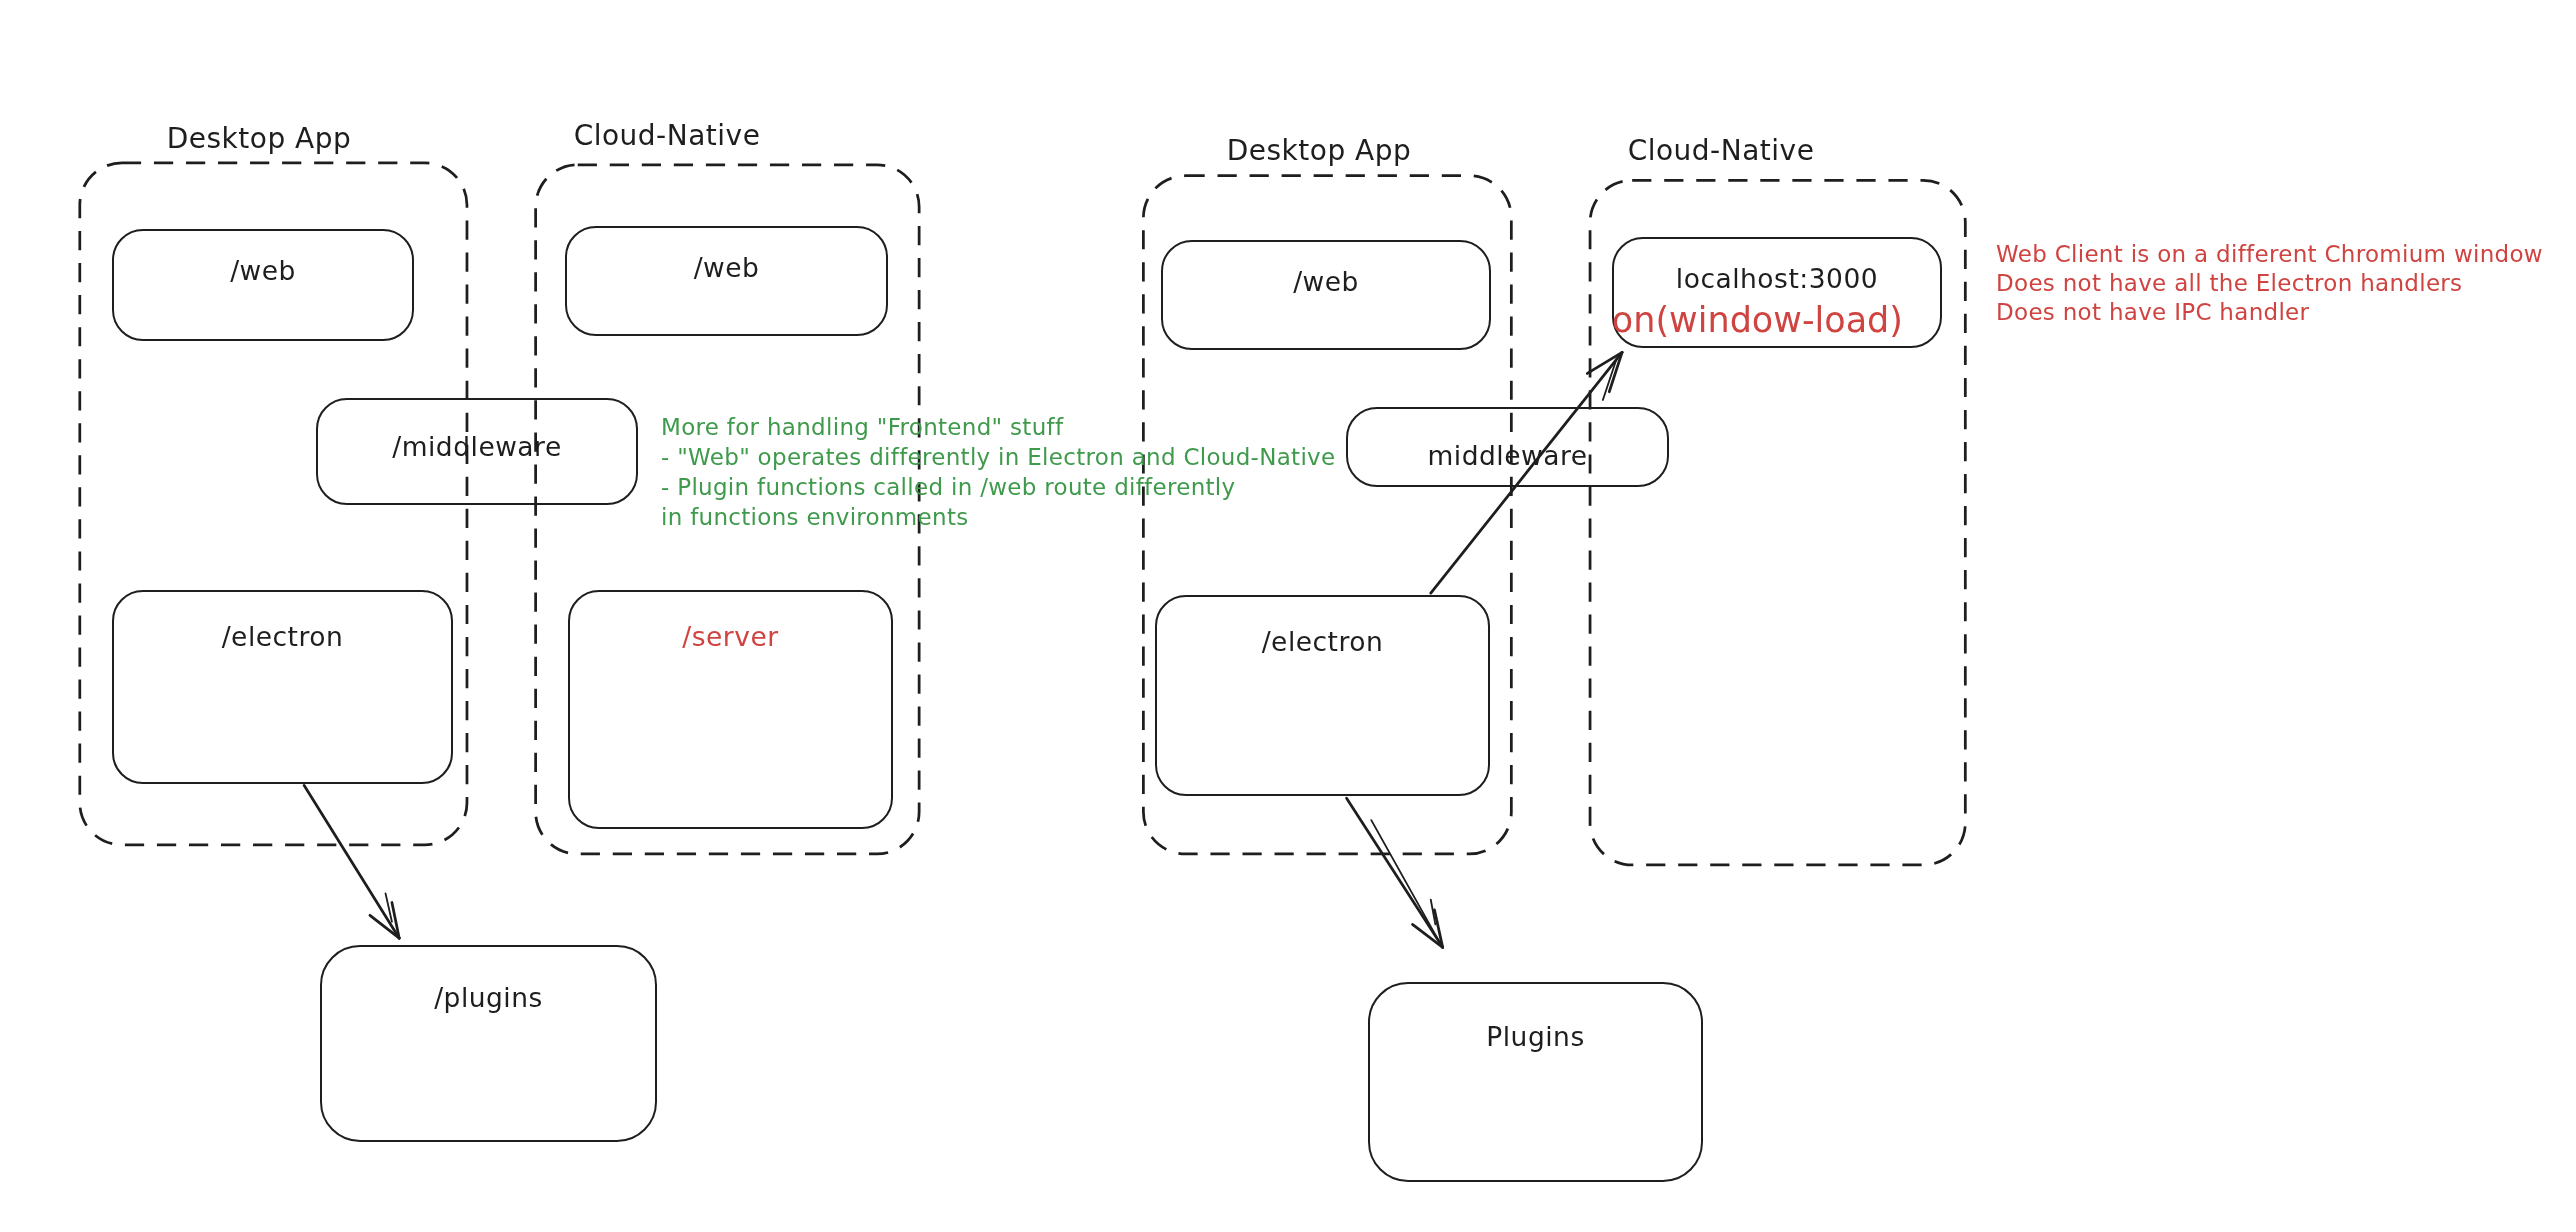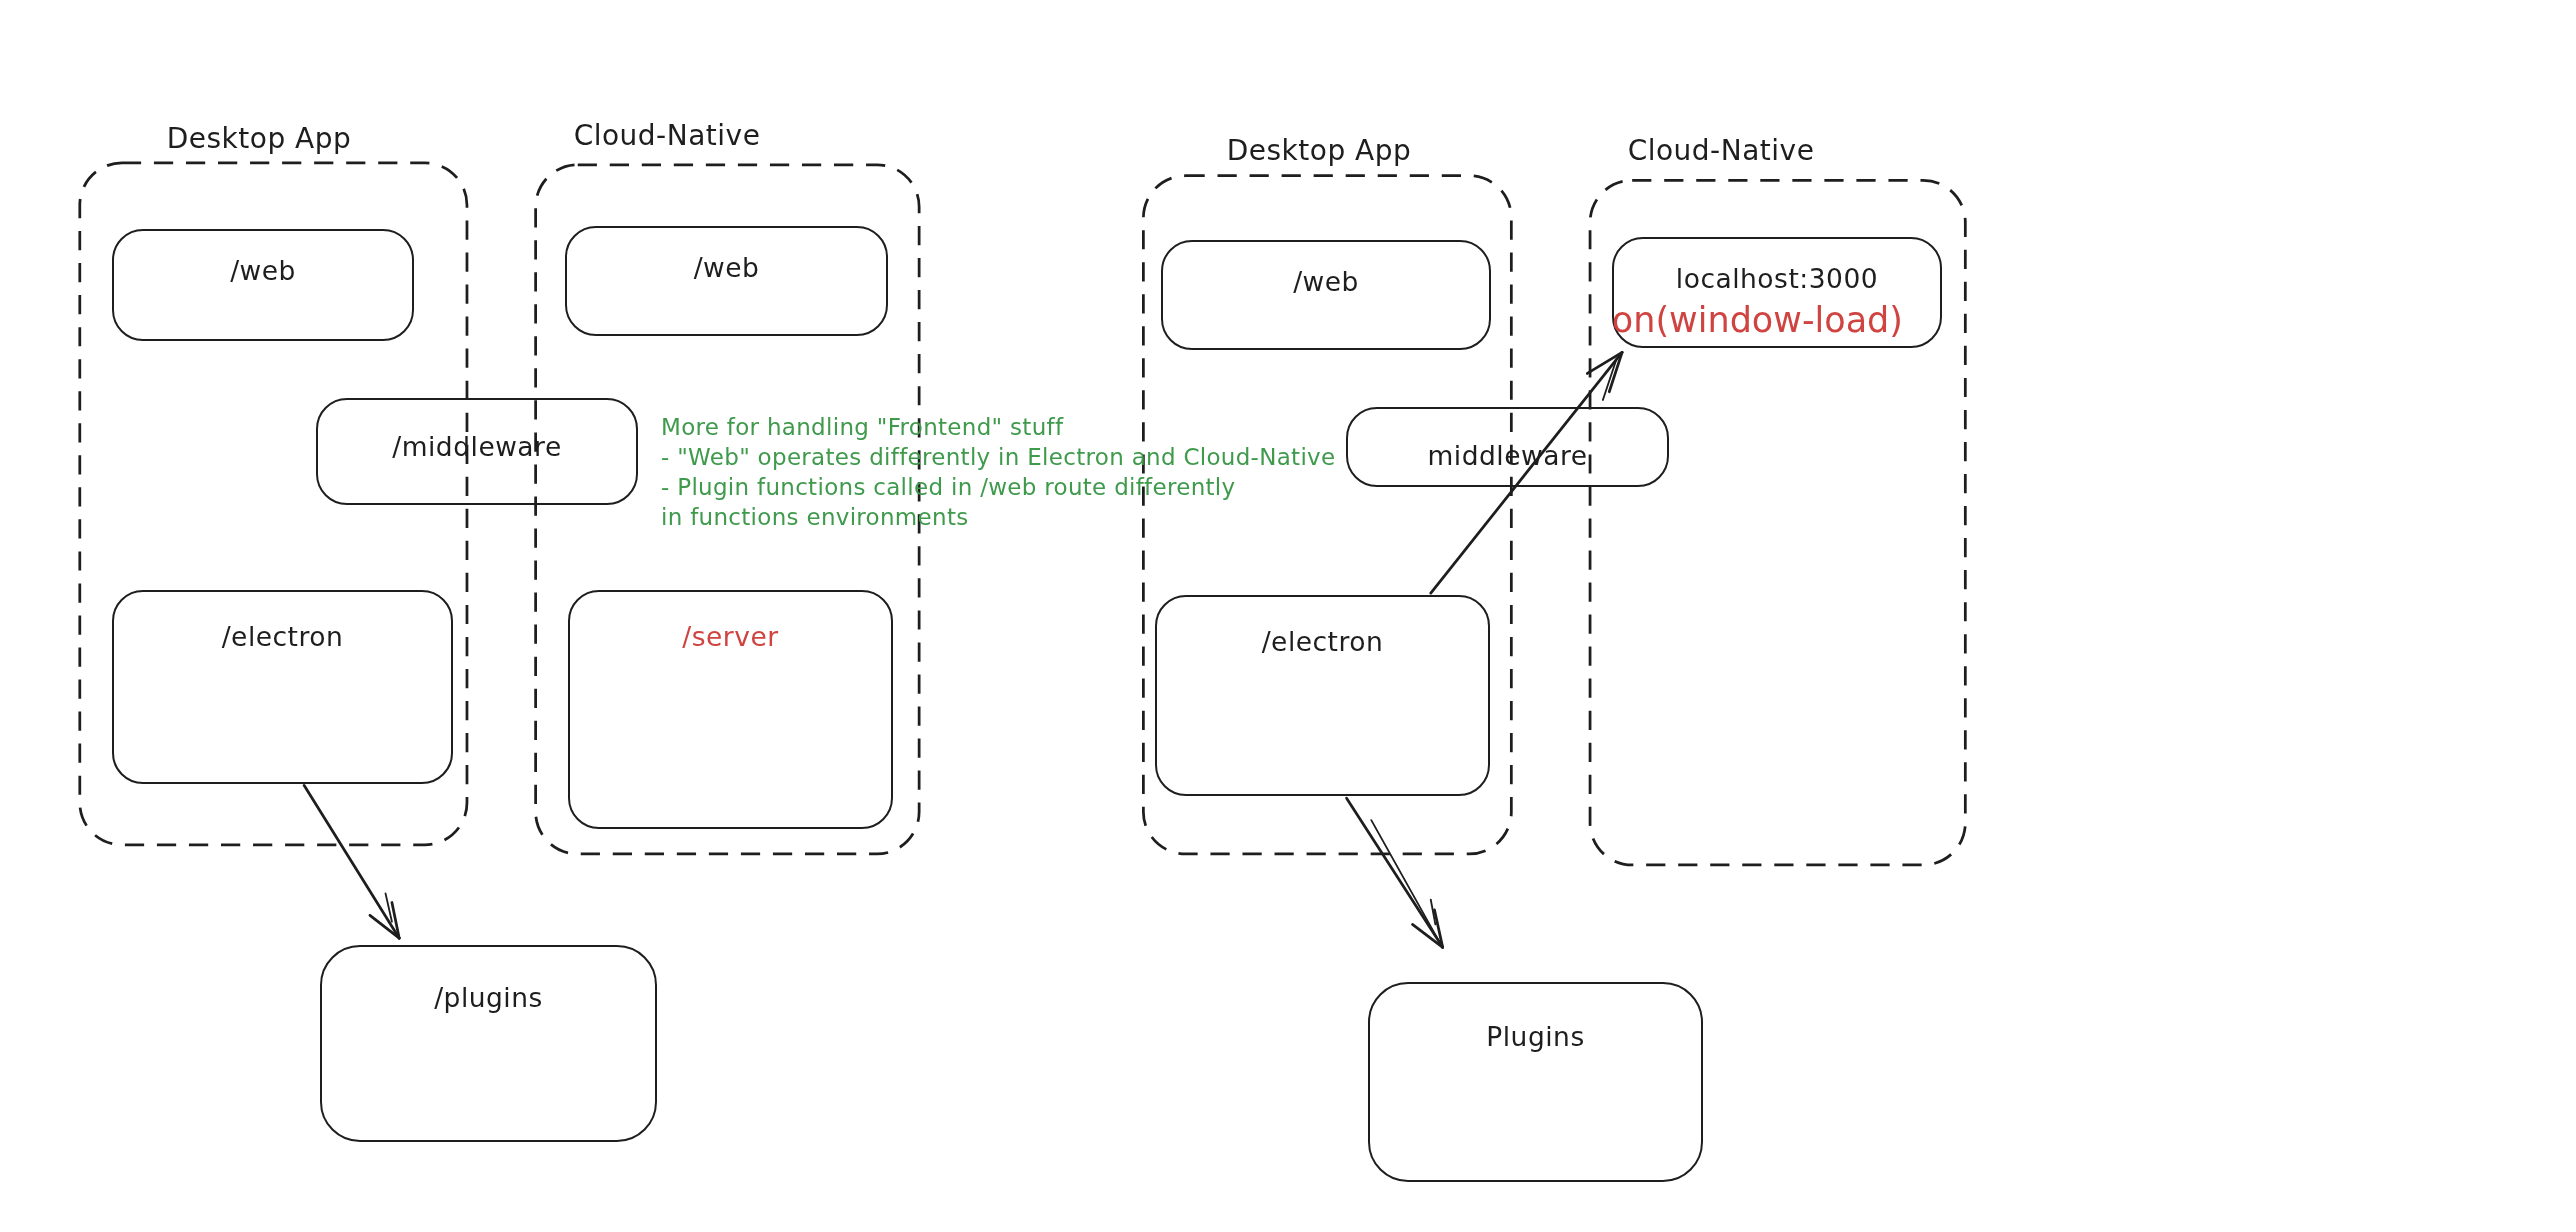--- a/index.html
+++ b/index.html
@@ -130,15 +130,20 @@
     <span class="shape-label" style="margin-top:37px;">Plugins</span>
   </div>
 
   <div class="note note-green" style="left:661px;top:412px;">
     <div>More for handling "Frontend" stuff</div>
     <div>- "Web" operates differently in Electron and Cloud-Native</div>
     <div>- Plugin functions called in /web route differently</div>
     <div>in functions environments</div>
   </div>
 
+  <div class="note note-red" style="left:1996px;top:240px;">
+    <div>Web Client is on a different Chromium window</div>
+    <div>Does not have all the Electron handlers</div>
+    <div>Does not have IPC handler</div>
+  </div>
 
 </div>
 
 
 </body></html>

